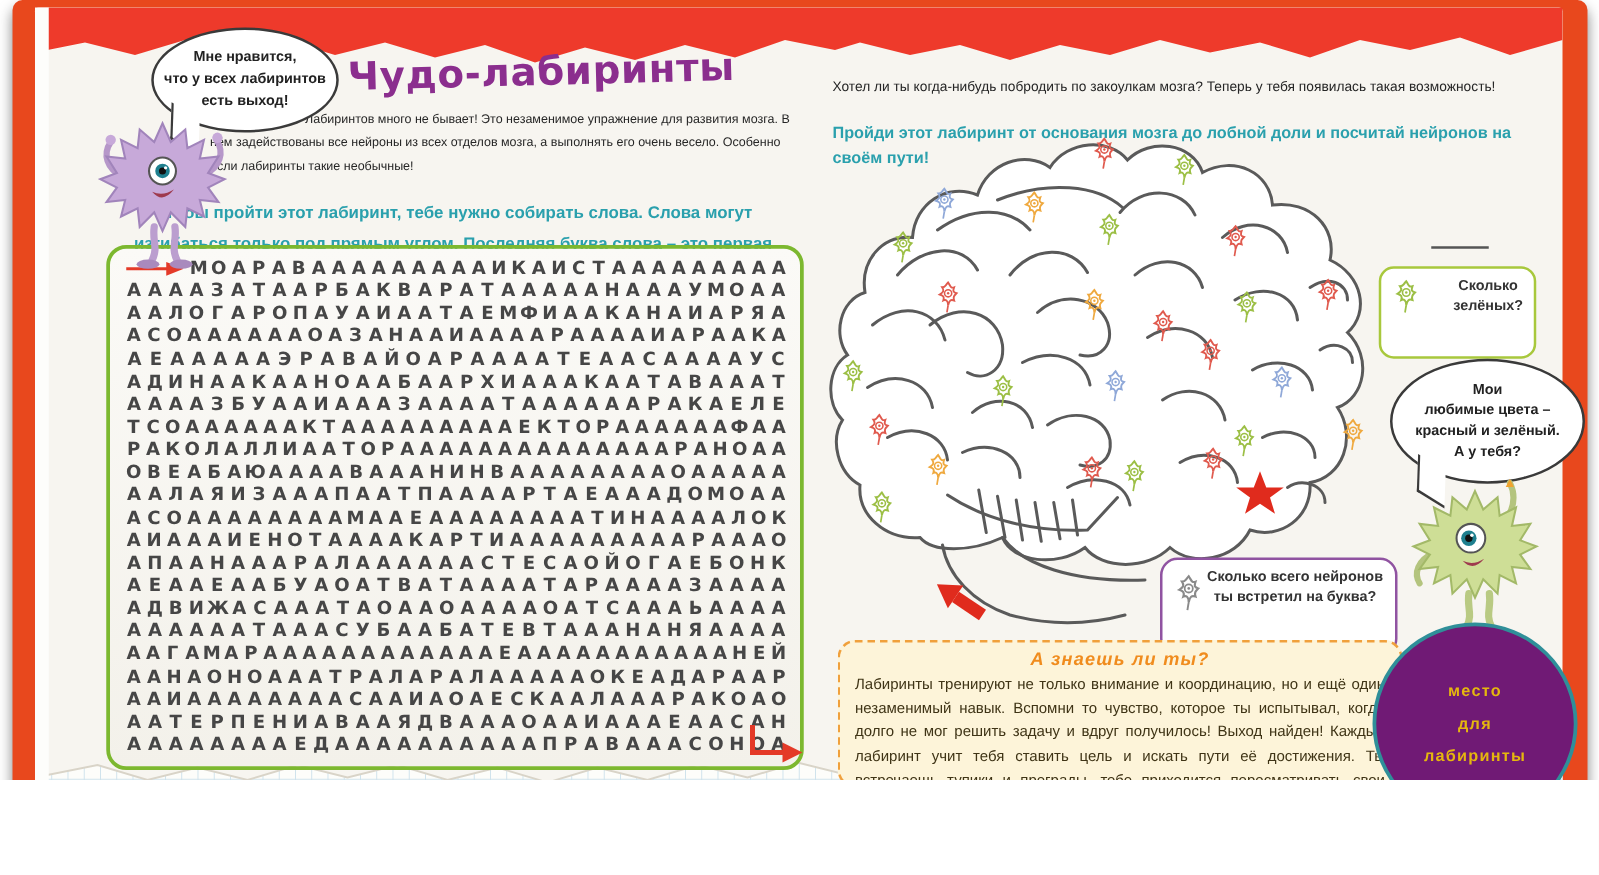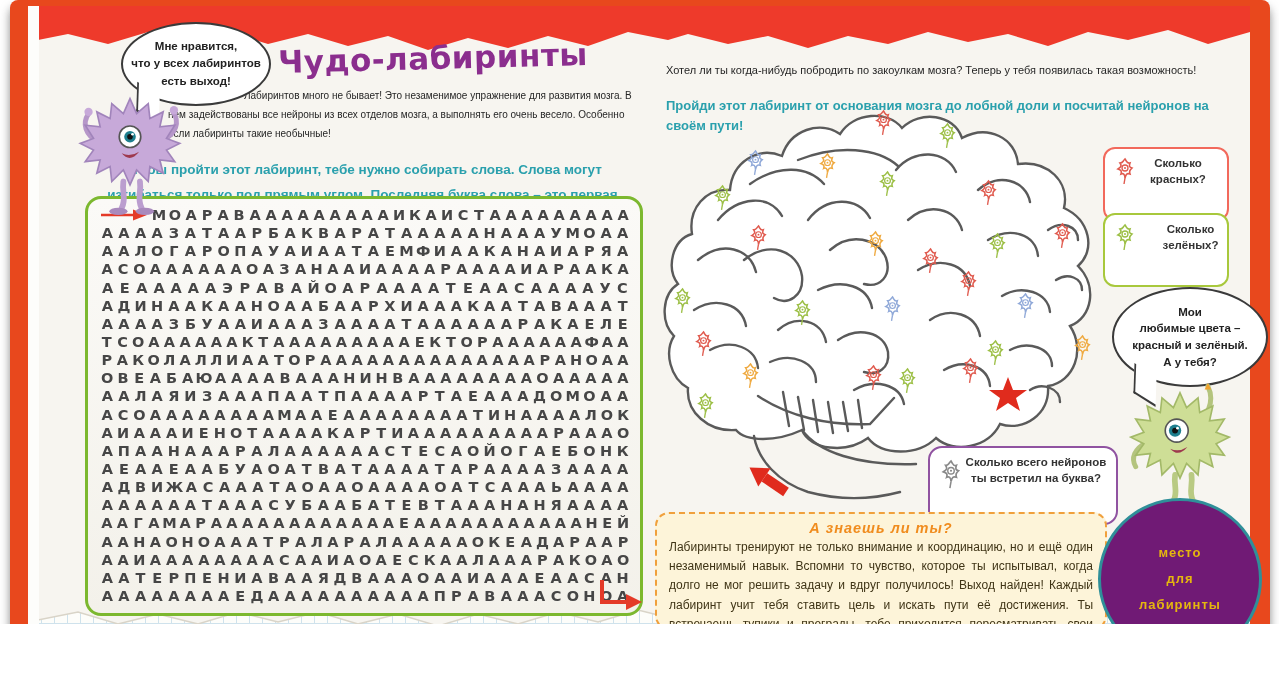--- a/index.html
+++ b/index.html
@@ -50,21 +50,21 @@
   .instr-r{position:absolute;left:666px;top:96px;width:586px;z-index:3;
            font-size:13px;font-weight:bold;color:#2aa0ad;line-height:1.55;}
   .cbox{position:absolute;z-index:3;background:#fff;border-radius:12px;
         display:flex;align-items:flex-start;padding:7px 8px 4px 8px;}
   .cbox .lab{font-size:11.5px;font-weight:bold;color:#333;line-height:1.35;text-align:center;flex:1;}
   .answer-line{position:absolute;height:2px;background:#555;}
   .box-red{left:1103px;top:147px;width:106px;height:59px;border:2px solid #f2695c;}
   .box-green{left:1103px;top:213px;width:106px;height:59px;border:2px solid #a8c83c;gap:25px;}
   .box-total{left:928px;top:446px;width:170px;height:64px;border:2.5px solid #9053a1;border-radius:14px;}
   .box-total .lab{font-size:11.5px;}
-  .fact{position:absolute;left:655px;top:512px;width:452px;height:118px;z-index:3;
+  .fact{position:absolute;left:670px;top:512px;width:452px;height:118px;z-index:3;
         background:#fdf4d9;border:2px dashed #f0a03c;border-radius:14px;box-sizing:border-box;
         padding:6px 12px 6px 12px;}
   .fact-title{text-align:center;color:#f08c1e;font-weight:bold;font-style:italic;
         font-size:14.5px;letter-spacing:1px;margin-bottom:2px;}
   .fact-text{font-size:12px;line-height:1.6;color:#3f3416;text-align:justify;}
   .sticker{position:absolute;left:1098px;top:498px;width:158px;height:156px;z-index:5;
         background:#701a75;border:3px solid #2f8f99;border-radius:50%;
         display:flex;flex-direction:column;justify-content:center;align-items:center;
         color:#e5b70e;font-weight:bold;font-size:13px;line-height:2.0;letter-spacing:1px;}
   .monster{position:absolute;z-index:4;}
@@ -968,26 +968,20 @@
         <use href="#neuron" x="223" y="195" width="23" height="27" style="color:#8fa8d8"></use>
         <use href="#neuron" x="356" y="192" width="23" height="27" style="color:#8fa8d8"></use>
       </g>
     <polygon fill="#e02b1d" points="350,277 355,290 369,290 358,298 362,311 350,303 338,311 342,298 331,290 345,290"></polygon>
     <g transform="translate(128,392) rotate(-56)">
       <rect x="-5" y="-26" width="10" height="26" fill="#e02b1d"></rect>
       <polygon points="-11,-26 11,-26 0,-44" fill="#e02b1d"></polygon>
     </g>
   </svg>
 
-  <div class="cbox box-red">
-    <svg width="24" height="30" viewBox="0 0 24 28" style="color:#e05a4e;flex:0 0 24px;">
-      <use href="#neuron"></use>
-    </svg>
-    <div class="lab">Сколько красных?</div>
-  </div>
   <div class="answer-line" style="left:1145px;top:197px;width:46px;"></div>
 
   <div class="cbox box-green">
     <svg width="24" height="30" viewBox="0 0 24 28" style="color:#9cbf45;flex:0 0 24px;">
       <use href="#neuron"></use>
     </svg>
     <div class="lab">Сколько зелёных?</div>
   </div>
   <div class="answer-line" style="left:1145px;top:263px;width:46px;"></div>
 

